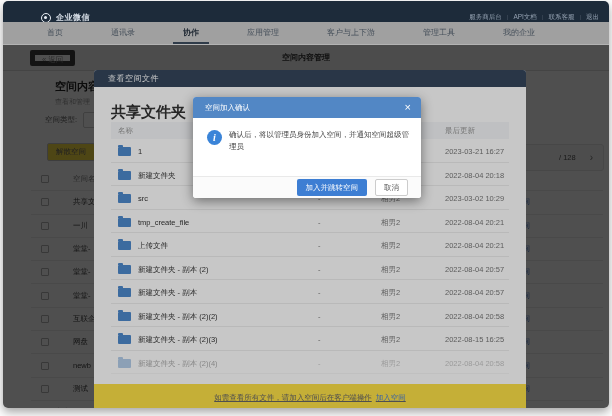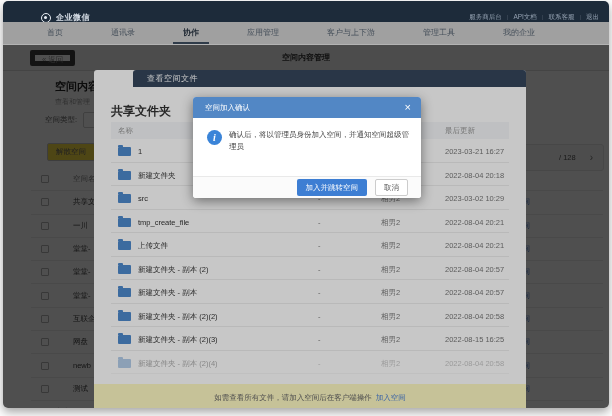--- a/index.html
+++ b/index.html
@@ -52,37 +52,37 @@
   .pagebox .chev{font-size:10px;color:#777;line-height:1;}
 
   
   .overlay{position:absolute;left:0;right:0;top:44px;bottom:0;}
   .o1{background:rgba(0,0,0,0.60);z-index:10;}
   .o2{background:rgba(0,0,0,0.22);z-index:30;}
 
   
   .filemodal{position:absolute;left:91px;top:69px;width:432px;height:341px;background:#fff;border-radius:3px;z-index:20;}
   .fm-head{height:17px;background:var(--file-header,#35465c);border-radius:3px 3px 0 0;
-    display:flex;align-items:center;padding-left:14px;color:#fff;font-size:8px;letter-spacing:0.5px;margin-left:39px;}
-  .fm-section{position:absolute;left:17px;top:33px;font-size:12px;font-weight:bold;color:#333;}
+    display:flex;align-items:center;padding-left:14px;color:#fff;font-size:8px;letter-spacing:0.5px;}
+  .fm-section{position:absolute;left:17px;top:33px;font-size:15px;font-weight:bold;color:#333;}
   .fm-thead{position:absolute;left:17px;right:17px;top:52px;height:17px;background:#f5f7f9;
     display:flex;align-items:center;font-size:7.5px;color:#999;}
   .fm-thead .colname{margin-left:7px;}
   .fm-thead .colupdated{position:absolute;left:334px;}
   .fm-rows{position:absolute;left:17px;right:17px;top:69px;}
   .frow{position:relative;height:23.5px;border-bottom:1px solid #ededed;cursor:pointer;}
   .frow.faded{opacity:0.42;}
   .folder{position:absolute;left:7px;top:8px;width:13px;height:9px;background:var(--folder,#4e89cc);border-radius:1px;}
   .folder::before{content:'';position:absolute;top:-2px;left:0;width:5px;height:2px;background:var(--folder,#4e89cc);border-radius:1px 1px 0 0;}
   .fname{position:absolute;left:27px;top:8px;font-size:7.5px;color:#333;white-space:nowrap;}
   .fsize{position:absolute;left:207px;top:8px;font-size:7.5px;color:#777;}
   .fcreator{position:absolute;left:270px;top:8px;font-size:7.5px;color:#777;}
   .fupdated{position:absolute;left:334px;top:8px;font-size:7.5px;color:#777;white-space:nowrap;}
-  .fm-foot{position:absolute;left:0;right:0;bottom:0;height:27px;background:#fef9c3;border-radius:0 0 3px 3px;
-    display:flex;align-items:center;justify-content:center;font-size:7.5px;color:#666;gap:4px;}
+  .fm-foot{position:absolute;left:0;right:0;bottom:0;height:27px;background:#fde047;border-radius:0 0 3px 3px;
+    display:flex;align-items:center;justify-content:center;font-size:7.5px;color:#666;gap:4px;text-decoration:underline;}
   .fm-foot .joinlink{color:var(--accent,#4a7fd4);cursor:pointer;}
 
   
   .confirmmodal{position:absolute;left:190px;top:96px;width:228px;height:101px;background:#fff;border-radius:3px;
     z-index:40;box-shadow:0 3px 12px rgba(0,0,0,0.45);}
   .cm-head{height:21px;background:var(--confirm-header,#5287c5);border-radius:3px 3px 0 0;
     display:flex;align-items:center;padding:0 10px 0 12px;color:#fff;font-size:7.5px;}
   .cm-close{margin-left:auto;font-size:11px;line-height:1;cursor:pointer;color:#fff;}
   .cm-body{display:flex;padding:11px 10px 0 14px;}
   .infoicon{width:15px;height:15px;border-radius:50%;background:#3a84d8;color:#fff;flex-shrink:0;

